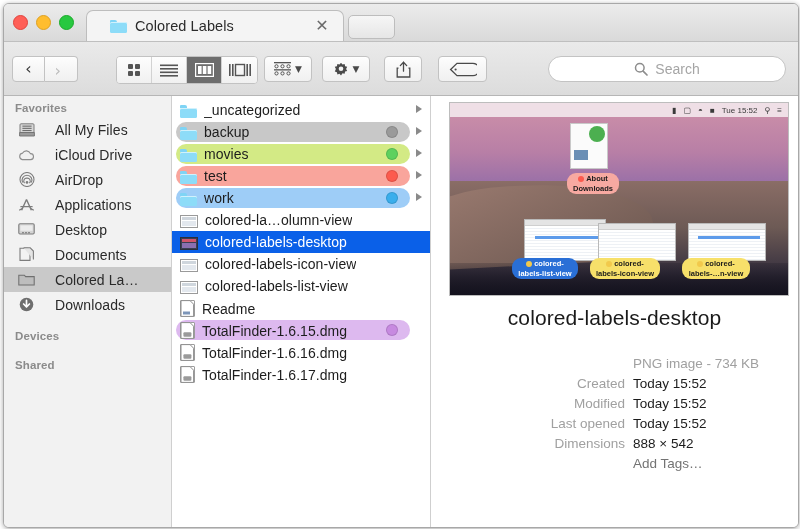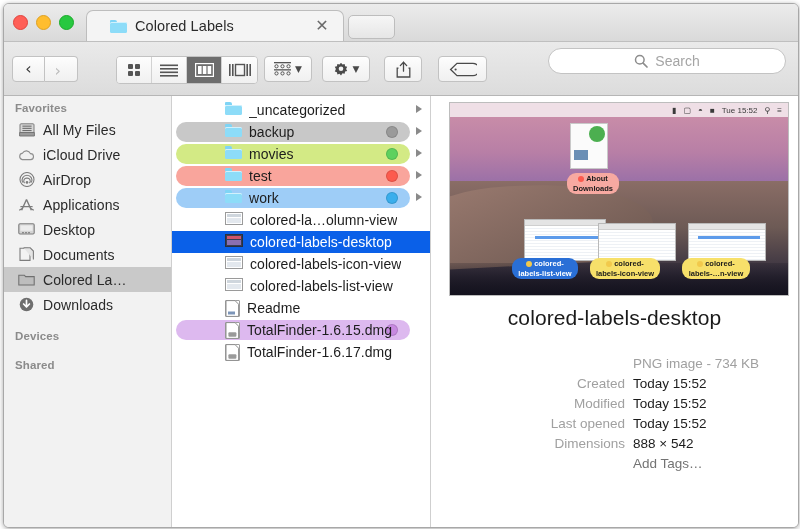--- a/index.html
+++ b/index.html
@@ -93,38 +93,38 @@
   .vbtn.sel{background:#6d6d6d;}
 
   .arrangebtn{left:260px;top:14px;width:48px;height:26px;}
   .gearbtn{left:318px;top:14px;width:48px;height:26px;}
   .sharebtn{left:380px;top:14px;width:38px;height:26px;}
   .tagbtn{left:434px;top:14px;width:49px;height:26px;}
 
   .minichev{font-size:9px;color:#4a4a4a;margin-left:4px;font-family:"DejaVu Sans",sans-serif;}
 
   .searchbox{
-    position:absolute;left:544px;top:6px;width:238px;height:26px;
+    position:absolute;left:544px;top:14px;width:238px;height:26px;
     background:#ffffff;border:1px solid #c3c3c3;border-radius:13px;
     display:flex;align-items:center;justify-content:center;box-sizing:border-box;
   }
   .search-text{font-size:14px;color:#a5a5a5;margin-left:7px;}
 
   
   .content{position:relative;height:432px;display:flex;}
   .sidebar{
     width:168px;background:#f2f2f2;border-right:1px solid #cfcfcf;
     box-sizing:border-box;padding-top:2px;flex:0 0 auto;
   }
   .sb-head{
     font-size:11.5px;font-weight:bold;color:#8b8b8b;
     padding:4px 0 3px 11px;letter-spacing:.1px;
   }
   .sb-item{
-    height:25px;display:flex;align-items:center;padding-left:14px;box-sizing:border-box;
+    height:25px;display:flex;align-items:center;padding-left:14px;box-sizing:border-box;gap:12px;
   }
   .sb-item.sel{background:#c9c9c9;}
   .sb-label{font-size:14px;color:#2a2a2a;margin-left:8px;letter-spacing:.1px;}
   .sb-ico{width:17px;height:15px;flex:0 0 auto;display:flex;align-items:center;justify-content:center;}
 
   .filelist{
     width:259px;background:#ffffff;border-right:1px solid #cfcfcf;
     box-sizing:border-box;padding-top:3px;flex:0 0 auto;position:relative;
   }
   .row{
@@ -138,21 +138,21 @@
   }
   .row.sel{background:#0a60e8;}
   .row.sel .name{color:#ffffff;}
   .dot{
     position:absolute;right:32px;top:5px;width:12px;height:12px;border-radius:50%;
   }
   .disc{
     position:absolute;right:8px;top:6px;width:0;height:0;
     border-left:6px solid #8a8a8a;border-top:4.5px solid transparent;border-bottom:4.5px solid transparent;
   }
-  .zidx{position:relative;z-index:2;display:flex;align-items:flex-start;margin-left:45px;}
+  .zidx{position:relative;z-index:2;display:flex;align-items:flex-end;}
 
   
   .doc-ico{width:15px;height:17px;position:relative;flex:0 0 auto;display:inline-block;}
   .doc-ico:before{content:"";position:absolute;inset:0;background:#ffffff;border:1px solid #9d9d9d;
     border-radius:1px;box-sizing:border-box;}
   .shot-ico{width:18px;height:13px;position:relative;flex:0 0 auto;display:inline-block;
     background:#ffffff;border:1px solid #9a9a9a;box-sizing:border-box;}
   .shot-ico i{position:absolute;left:1px;right:1px;top:1px;height:3px;background:#cfd6dd;display:block;}
   .shot-ico b{position:absolute;left:1px;right:1px;bottom:1px;height:5px;background:#e3e8ee;display:block;}
   .shot-ico.alt{background:#3a3f52;border-color:#2a2e3d;}
@@ -533,20 +533,31 @@
             <svg width="15" height="17" viewBox="0 0 15 17" style="position:relative;z-index:2">
               <path d="M1 0.6 H10 L13.6 4.2 V16.4 H1 Z" fill="#ffffff" stroke="#8d8d8d" stroke-width="1"></path>
               <rect x="3.4" y="10.2" width="8" height="4.6" rx="1" fill="#9a9a9a"></rect>
             </svg>
           </span>
           <span class="name">TotalFinder-1.6.15.dmg</span>
           </span>
         <span class="dot" style="background:#c78ae0;box-shadow:inset 0 0 0 1px rgba(0,0,0,.12)"></span>
       </div>
 
+      <div class="row">
+        <span class="zidx">
+          <span class="doc-ico">
+            <svg width="15" height="17" viewBox="0 0 15 17" style="position:relative;z-index:2">
+              <path d="M1 0.6 H10 L13.6 4.2 V16.4 H1 Z" fill="#ffffff" stroke="#8d8d8d" stroke-width="1"></path>
+              <rect x="3.4" y="10.2" width="8" height="4.6" rx="1" fill="#9a9a9a"></rect>
+            </svg>
+          </span>
+          <span class="name">TotalFinder-1.6.16.dmg</span>
+          </span>
+      </div>
 
       <div class="row">
         <span class="zidx">
           <span class="doc-ico">
             <svg width="15" height="17" viewBox="0 0 15 17" style="position:relative;z-index:2">
               <path d="M1 0.6 H10 L13.6 4.2 V16.4 H1 Z" fill="#ffffff" stroke="#8d8d8d" stroke-width="1"></path>
               <rect x="3.4" y="10.2" width="8" height="4.6" rx="1" fill="#9a9a9a"></rect>
             </svg>
           </span>
           <span class="name">TotalFinder-1.6.17.dmg</span>

